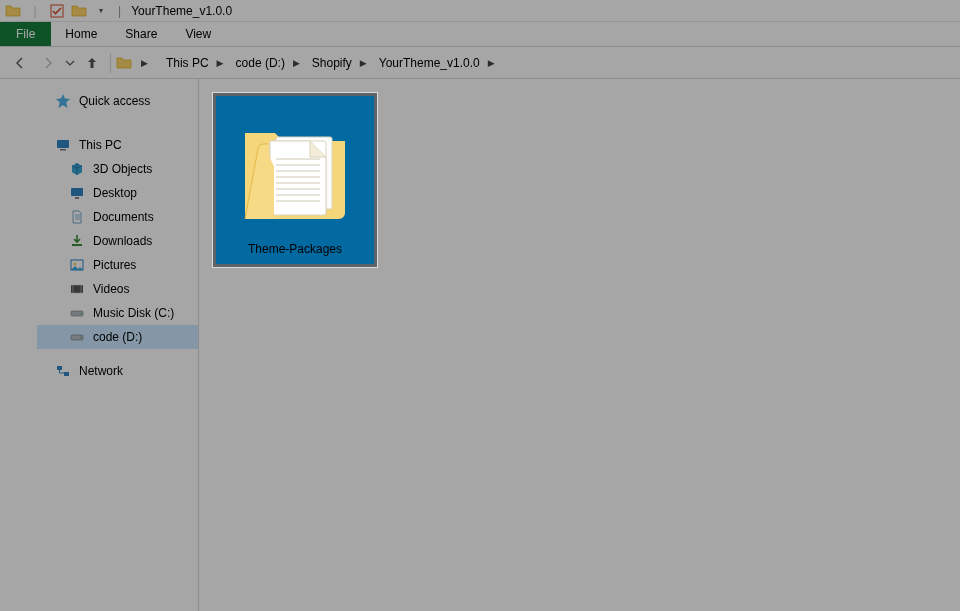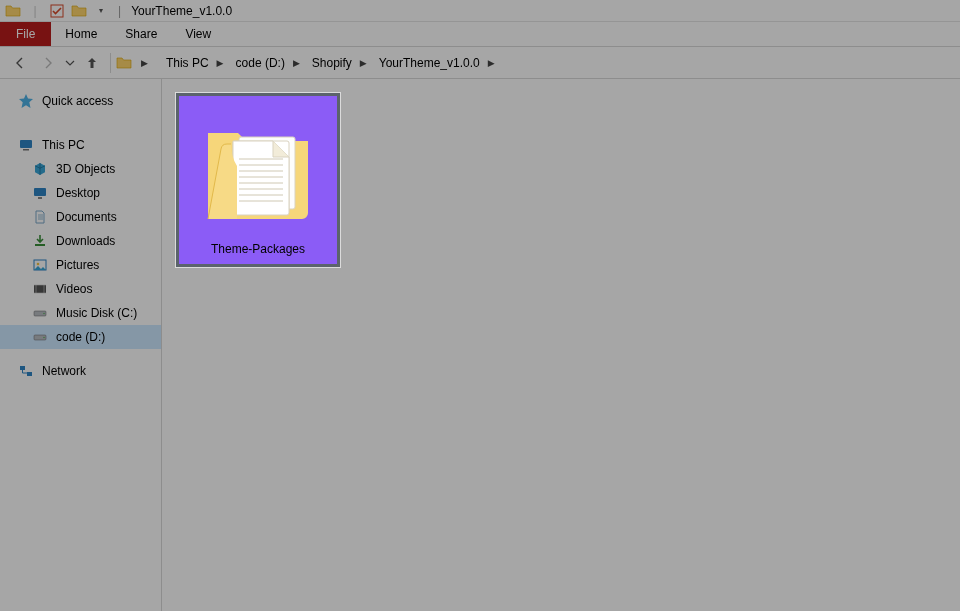--- a/index.html
+++ b/index.html
@@ -11,45 +11,45 @@
     
     .titlebar { height: 22px; background: #fff; display: flex; align-items: center; padding-left: 2px; border-bottom: 1px solid #e5e5e5; }
     .titlebar .qat { display: flex; align-items: center; gap: 0; }
     .qat-icon { width: 22px; height: 22px; display: flex; align-items: center; justify-content: center; }
     .titlebar .sep { color: #999; margin: 0 6px; }
     .titlebar .title { margin-left: 4px; }
 
     
     .ribbon { height: 25px; background: #fff; display: flex; align-items: stretch; border-bottom: 1px solid #d9d9d9; }
     .ribbon .tab { padding: 0 14px; display: flex; align-items: center; cursor: default; }
-    .ribbon .tab.file { background: #b91c1c; color: #fff; padding: 6px 16px; }
+    .ribbon .tab.file { background: #15803d; color: #fff; padding: 6px 16px; }
 
     
     .navbar { height: 32px; background: #fff; display: flex; align-items: center; padding: 0 6px; border-bottom: 1px solid #d9d9d9; }
     .nav-btn { width: 28px; height: 28px; display: flex; align-items: center; justify-content: center; color: #555; }
     .nav-btn.disabled { color: #bbb; }
     .nav-sep { width: 1px; height: 20px; background: #d9d9d9; margin: 0 4px; }
     .crumbs { display: flex; align-items: center; margin-left: 6px; }
     .crumb { display: flex; align-items: center; padding: 0 2px 0 6px; }
     .crumb-arrow { padding: 0 6px; color: #444; font-size: 9px; }
     .addr-folder-icon { width: 18px; height: 18px; display:flex; align-items:center; justify-content:center; margin-right: 2px;}
 
     
-    .body { display: flex; height: calc(611px - 22px - 25px - 32px); }
+    .body { display: flex; height: calc(611px - 22px - 25px - 32px); padding-left: 37px; }
 
     .sidebar { width: 162px; background: #fff; border-right: 1px solid #d9d9d9; padding-top: 10px; overflow: hidden; }
     .side-item { display: flex; align-items: center; height: 24px; padding-left: 18px; gap: 8px; cursor: default; }
     .side-item.child { padding-left: 32px; }
     .side-item.selected { background: #cde8ff; }
     .side-spacer { height: 10px; }
     .side-icon { width: 16px; height: 16px; display: flex; align-items: center; justify-content: center; flex-shrink: 0; }
 
     .content { flex: 1; background: #fff; padding: 14px; display: flex; align-items: flex-start; }
 
-    .folder-item { width: 164px; background: #8b5cf6; border: 3px solid #5b636b; display: flex; flex-direction: column; align-items: center; padding: 2px 2px 8px 2px; position: relative; z-index: 100; box-shadow: 0 0 0 1px rgba(255,255,255,0.6); }
+    .folder-item { width: 164px; background: #0369a1; border: 3px solid #5b636b; display: flex; flex-direction: column; align-items: center; padding: 2px 2px 8px 2px; position: relative; z-index: 100; box-shadow: 0 0 0 1px rgba(255,255,255,0.6); }
     .folder-item .thumb { width: 140px; height: 140px; display: flex; align-items: center; justify-content: center; }
     .folder-item .label { margin-top: 4px; text-align: center; }
 
     svg { display: block; }
   </style>
 </head>
 <body>
 
 <div class="titlebar">
   <div class="qat">

